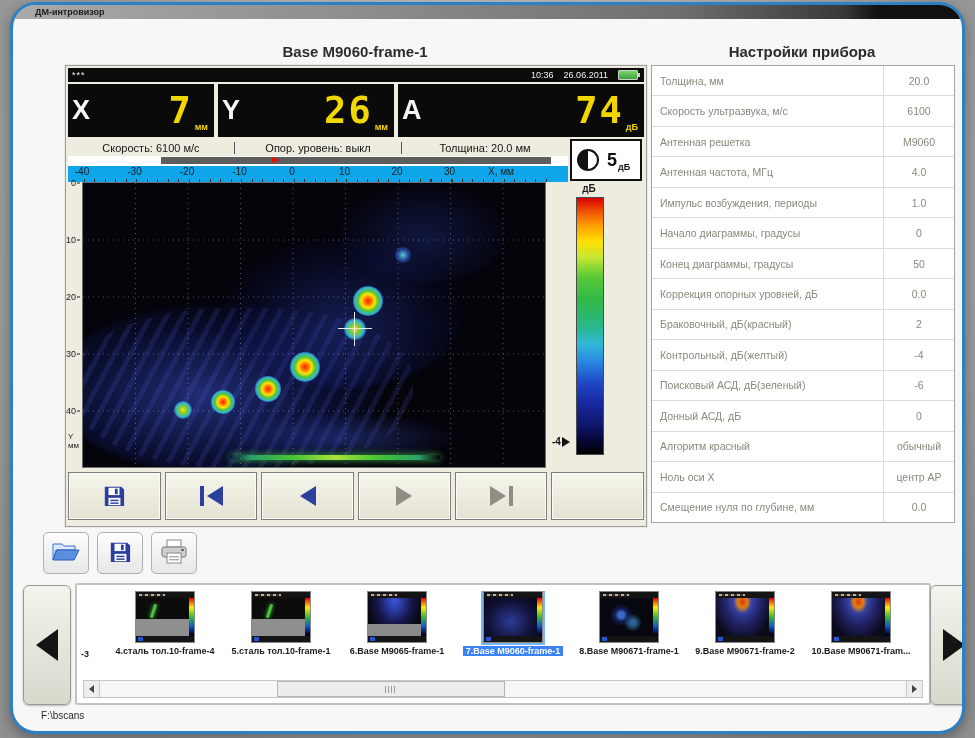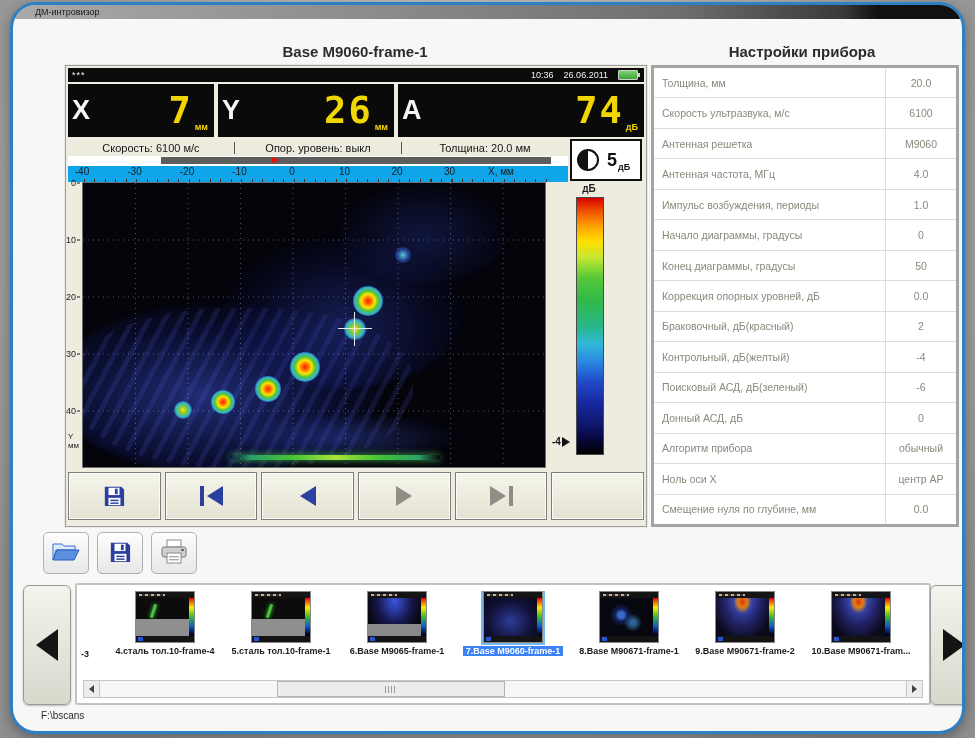--- a/index.html
+++ b/index.html
@@ -5,21 +5,21 @@
   html,body{margin:0;padding:0;width:975px;height:738px;overflow:hidden;
     font-family:"Liberation Sans","DejaVu Sans",sans-serif;}
   body{background:radial-gradient(ellipse at 50% 30%,#d6d6d6,#909090 85%);}
   
   #app-window{position:absolute;left:10px;top:2px;width:949px;height:726px;
     border:3px solid #2f7fc3;border-radius:26px;background:#f7f7f5;overflow:hidden;
     box-shadow:0 4px 14px rgba(0,0,0,.35);}
   #titlebar{position:absolute;left:0;top:0;right:0;height:14px;
     background:linear-gradient(90deg,#a9a9a9,#8a8a8a 40%,#6f6f6f 70%,#383838 88%,#242424);
     display:flex;align-items:center;}
-  #titlebar .title{font-size:9px;font-weight:normal;color:#1d1d1d;margin-left:22px;}
+  #titlebar .title{font-size:9px;font-weight:bold;color:#1d1d1d;margin-left:22px;}
   #titlebar .shade{position:absolute;right:0;top:0;width:118px;height:14px;
     background:linear-gradient(90deg,rgba(10,10,10,.0),#111 30%);}
   
   .sec-title{position:absolute;top:38px;height:20px;text-align:center;
     font-size:15px;font-weight:bold;color:#2c2c2c;}
   #left-title{left:52px;width:580px;}
   #right-title{left:638px;width:302px;}
   
   #device{position:absolute;left:52px;top:60px;width:580px;height:460px;
     background:#edecdf;border:1px solid #9d9d9d;box-shadow:0 0 0 1px #e9e9e9;}
@@ -111,21 +111,21 @@
   .tri-r{width:0;height:0;border-top:10px solid transparent;border-bottom:10px solid transparent;border-left:16px solid currentColor;}
   .vbar{width:4px;height:20px;background:currentColor;}
   .col-blue{color:#2b3f9e;}
   .col-gray{color:#8e8e86;}
   
   #file-toolbar{position:absolute;left:30px;top:527px;display:flex;gap:8px;}
   .tbtn{width:46px;height:42px;border:1px solid #b0b0b0;border-radius:5px;cursor:pointer;
     background:linear-gradient(#fdfdfd,#e7e7e7);display:flex;align-items:center;justify-content:center;}
   
   #settings{position:absolute;left:638px;top:60px;width:302px;height:456px;background:#fff;
-    border:3px solid #a3a3a3;display:flex;flex-direction:column;}
+    border:1px solid #a3a3a3;display:flex;flex-direction:column;}
   .srow{flex:1;display:flex;align-items:center;border-bottom:1px solid #dcdcdc;}
   .srow:last-child{border-bottom:none;}
   .slabel{flex:1;padding-left:8px;font-size:10.5px;color:#8a897c;}
   .svalue{width:70px;align-self:stretch;display:flex;align-items:center;justify-content:center;
     border-left:1px solid #dcdcdc;font-size:10.5px;color:#8a897c;}
   
   #strip-box{position:absolute;left:62px;top:578px;width:852px;height:118px;background:#fff;
     border:2px solid #c2c2c2;border-radius:3px;}
   #strip-items{position:absolute;left:4px;top:6px;right:4px;height:68px;display:flex;gap:4px;overflow:hidden;}
   .fitem{width:112px;flex:0 0 auto;display:flex;flex-direction:column;align-items:center;cursor:pointer;}
@@ -393,21 +393,21 @@
         </div>
         <div class="srow">
           <div class="slabel">Поисковый АСД, дБ(зеленый)</div>
           <div class="svalue">-6</div>
         </div>
         <div class="srow">
           <div class="slabel">Донный АСД, дБ</div>
           <div class="svalue">0</div>
         </div>
         <div class="srow">
-          <div class="slabel">Алгоритм прибора</div>
+          <div class="slabel">Алгоритм красный</div>
           <div class="svalue">обычный</div>
         </div>
         <div class="srow">
           <div class="slabel">Ноль оси X</div>
           <div class="svalue">центр АР</div>
         </div>
         <div class="srow">
           <div class="slabel">Смещение нуля по глубине, мм</div>
           <div class="svalue">0.0</div>
         </div>

